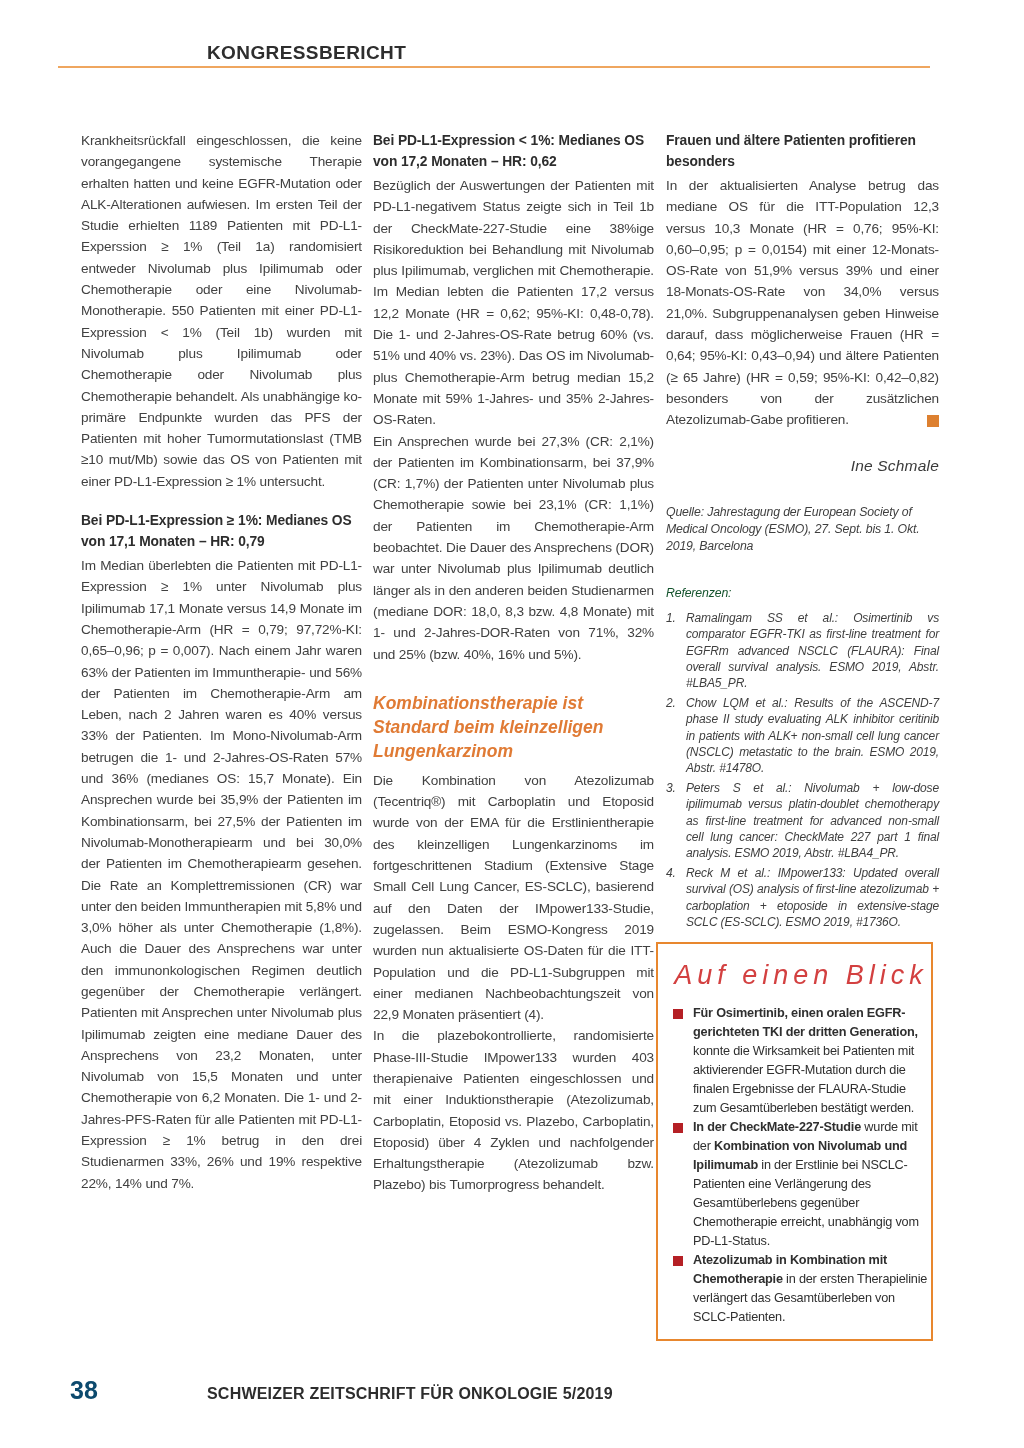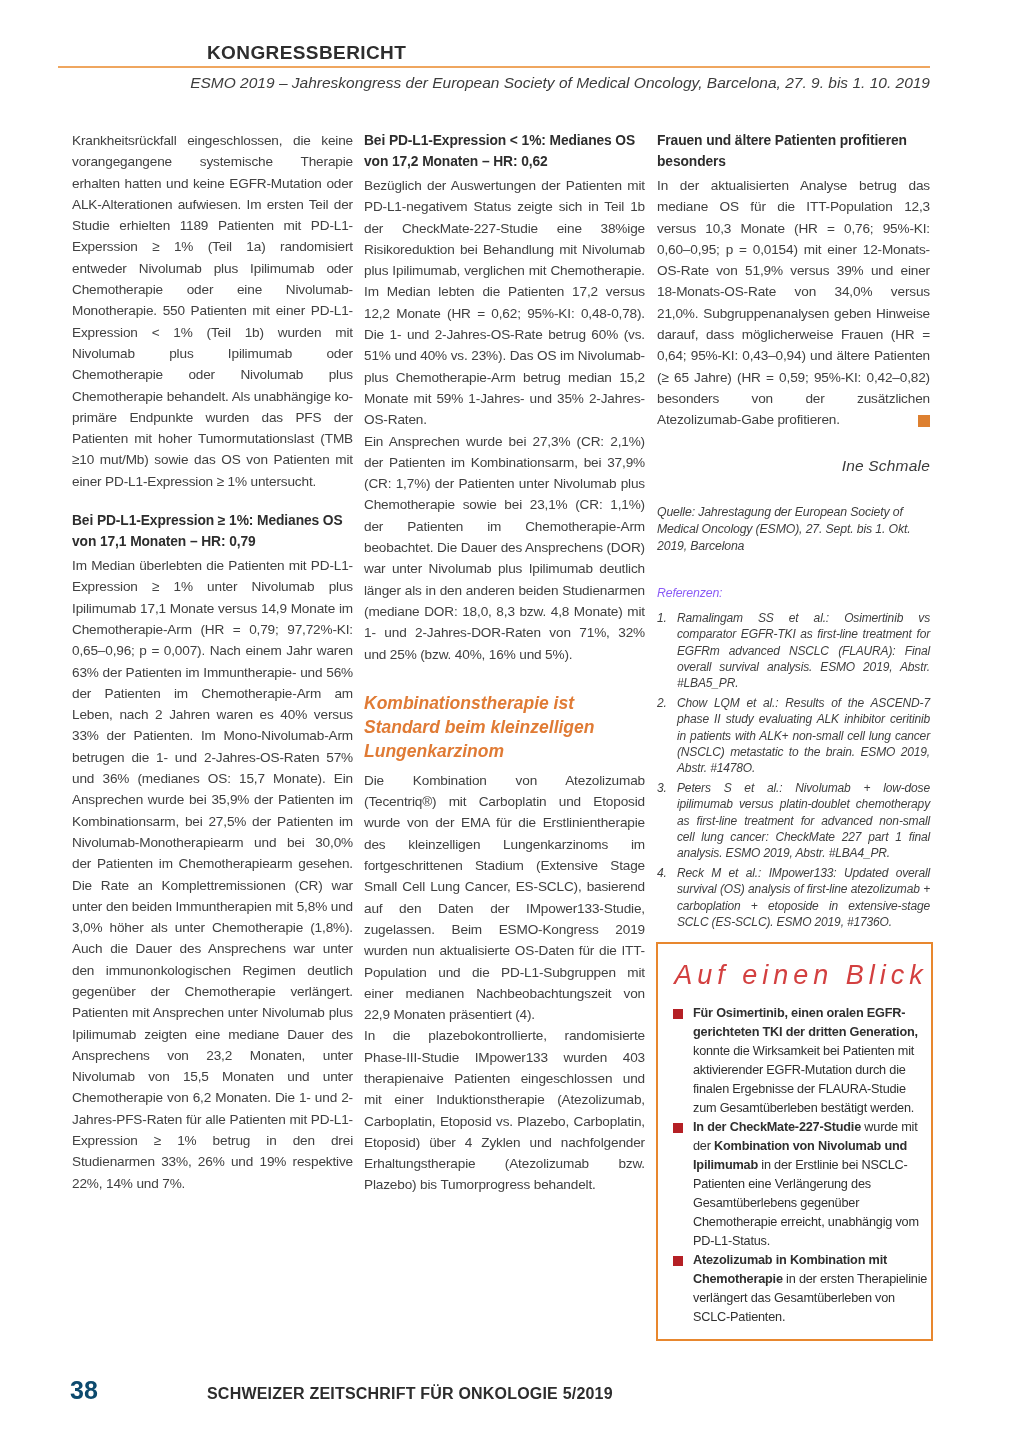--- a/index.html
+++ b/index.html
@@ -18,21 +18,21 @@
   }
   .header-rule {
     position:absolute; left:58px; top:66px; width:872px; height:2px;
     background:var(--rule-orange, #efa65f);
   }
   .subtitle {
     position:absolute; left:72px; top:74px; width:858px;
     text-align:right; font-style:italic; font-size:15.5px; color:#3d3d3d;
   }
   
-  .col { position:absolute; top:130px; text-align:justify; font-size:13.6px; line-height:21.3px; letter-spacing:-0.15px; }
+  .col { position:absolute; top:130px; text-align:justify; font-size:13.6px; line-height:21.3px; letter-spacing:-0.15px;margin-left:9px; }
   .col-1 { left:72px;  width:281px; }
   .col-2 { left:364px; width:281px; }
   .col-3 { left:657px; width:273px; }
   .col p { margin:0; }
   .col h3 {
     font-size:13.8px; line-height:21px; font-weight:bold; color:#2d2d2d;
     margin:18px 0 3px 0; text-align:left; letter-spacing:-0.1px;
   }
   .col h3.first { margin-top:0; }
   .section-heading {
@@ -47,21 +47,21 @@
   }
   .author {
     margin-top:24px; text-align:right; font-style:italic;
     font-size:15.5px; letter-spacing:0.2px; color:#3a3a3a;
   }
   .source {
     margin-top:28px; font-style:italic; font-size:12.3px; line-height:17px;
     text-align:left; color:#3f3f3f;
   }
   .ref-label {
-    margin-top:28px; font-style:italic; font-size:12.3px; color:#8b5cf6; text-align:left;
+    margin-top:28px; font-style:italic; font-size:12.3px; color:#14532d; text-align:left;
   }
   .ref-list { margin-top:6px; }
   .ref-item { display:flex; margin-top:4px; font-style:italic; font-size:12px; line-height:16.2px; text-align:justify; color:#3f3f3f; }
   .ref-num { flex:0 0 20px; text-align:left; }
   .ref-text { flex:1; }
   
   .blick-box {
     position:absolute; left:656px; top:942px; width:277px; box-sizing:border-box;
     border:2.5px solid var(--box-border-orange, #e8872e);
     background:#ffffff; padding:14px 0 12px 13px;
@@ -91,21 +91,20 @@
     font-size:16px; font-weight:bold; letter-spacing:0.2px; color:#2d2d2d;
   }
 </style>
 </head>
 <body>
 
 <div class="page">
 
   <div class="kicker">KONGRESSBERICHT</div>
   <div class="header-rule"></div>
-  <div class="subtitle">ESMO 2019 – Jahreskongress der European Society of Medical Oncology, Barcelona, 27. 9. bis 1. 10. 2019</div>
 
   <div class="col col-1">
     <p>Krankheitsrückfall eingeschlossen, die keine vorangegangene systemische Therapie erhalten hatten und keine EGFR-Mutation oder ALK-Alterationen aufwiesen. Im ersten Teil der Studie erhielten 1189 Patienten mit PD-L1-Experssion ≥ 1% (Teil 1a) randomisiert entweder Nivolumab plus Ipilimumab oder Chemotherapie oder eine Nivolumab-Monotherapie. 550 Patienten mit einer PD-L1-Expression &lt; 1% (Teil 1b) wurden mit Nivolumab plus Ipilimumab oder Chemotherapie oder Nivolumab plus Chemotherapie behandelt. Als unabhängige ko-primäre Endpunkte wurden das PFS der Patienten mit hoher Tumormutationslast (TMB ≥10 mut/Mb) sowie das OS von Patienten mit einer PD-L1-Expression ≥ 1% untersucht.</p>
     <h3>Bei PD-L1-Expression ≥ 1%: Medianes OS von 17,1 Monaten – HR: 0,79</h3>
     <p>Im Median überlebten die Patienten mit PD-L1-Expression ≥ 1% unter Nivolumab plus Ipilimumab 17,1 Monate versus 14,9 Monate im Chemotherapie-Arm (HR = 0,79; 97,72%-KI: 0,65–0,96; p = 0,007). Nach einem Jahr waren 63% der Patienten im Immuntherapie- und 56% der Patienten im Chemotherapie-Arm am Leben, nach 2 Jahren waren es 40% versus 33% der Patienten. Im Mono-Nivolumab-Arm betrugen die 1- und 2-Jahres-OS-Raten 57% und 36% (medianes OS: 15,7 Monate). Ein Ansprechen wurde bei 35,9% der Patienten im Kombinationsarm, bei 27,5% der Patienten im Nivolumab-Monotherapiearm und bei 30,0% der Patienten im Chemotherapiearm gesehen. Die Rate an Komplettremissionen (CR) war unter den beiden Immuntherapien mit 5,8% und 3,0% höher als unter Chemotherapie (1,8%). Auch die Dauer des Ansprechens war unter den immunonkologischen Regimen deutlich gegenüber der Chemotherapie verlängert. Patienten mit Ansprechen unter Nivolumab plus Ipilimumab zeigten eine mediane Dauer des Ansprechens von 23,2 Monaten, unter Nivolumab von 15,5 Monaten und unter Chemotherapie von 6,2 Monaten. Die 1- und 2-Jahres-PFS-Raten für alle Patienten mit PD-L1-Expression ≥ 1% betrug in den drei Studienarmen 33%, 26% und 19% respektive 22%, 14% und 7%.</p>
   </div>
 
   <div class="col col-2">
     <h3 class="first">Bei PD-L1-Expression &lt; 1%: Medianes OS von 17,2 Monaten – HR: 0,62</h3>
     <p>Bezüglich der Auswertungen der Patienten mit PD-L1-negativem Status zeigte sich in Teil 1b der CheckMate-227-Studie eine 38%ige Risikoreduktion bei Behandlung mit Nivolumab plus Ipilimumab, verglichen mit Chemotherapie. Im Median lebten die Patienten 17,2 versus 12,2 Monate (HR = 0,62; 95%-KI: 0,48-0,78). Die 1- und 2-Jahres-OS-Rate betrug 60% (vs. 51% und 40% vs. 23%). Das OS im Nivolumab- plus Chemotherapie-Arm betrug median 15,2 Monate mit 59% 1-Jahres- und 35% 2-Jahres-OS-Raten.</p>

